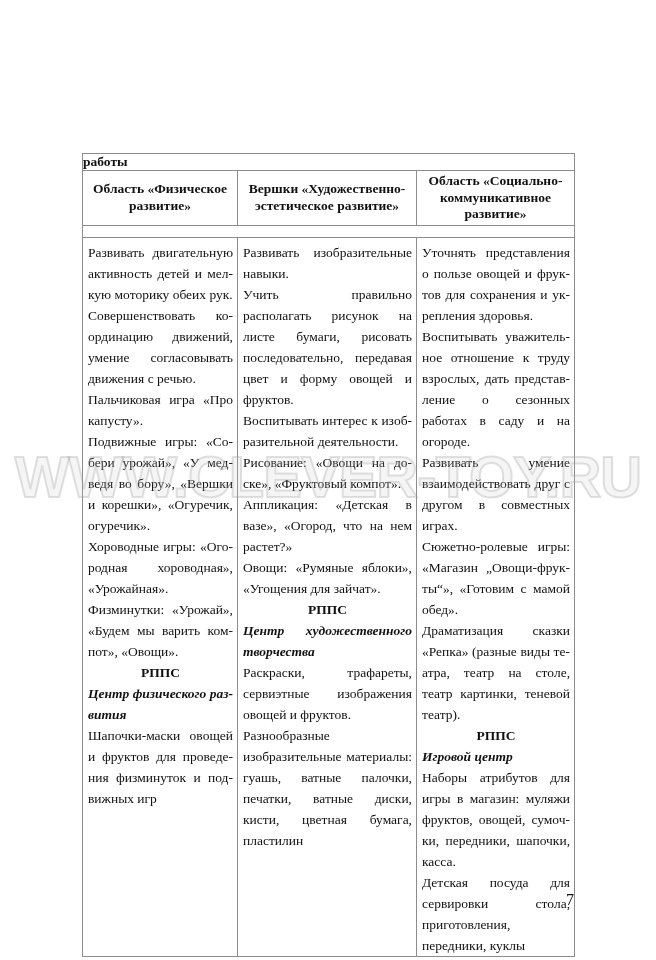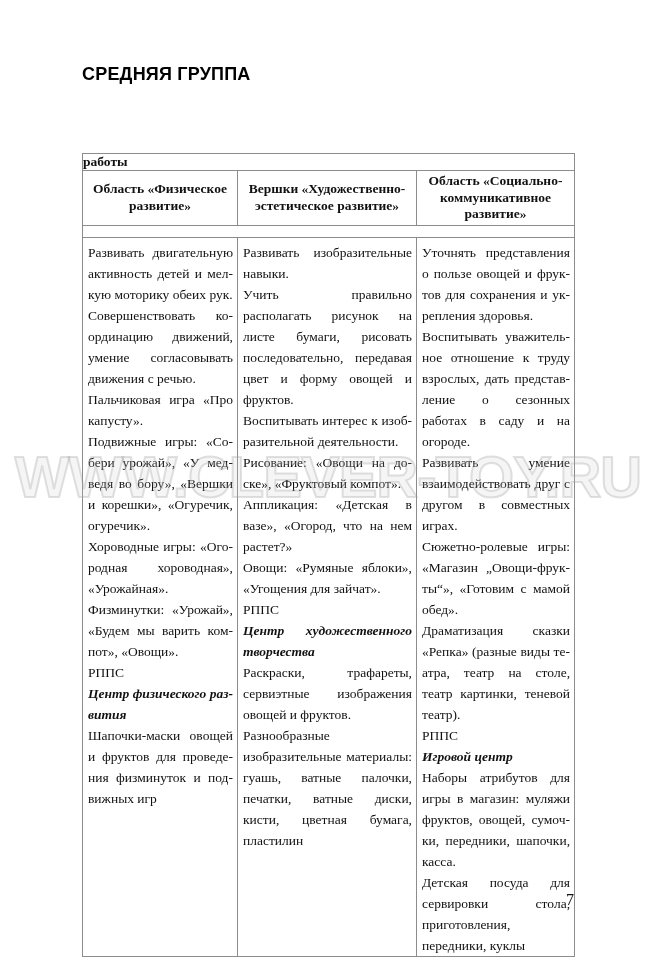--- a/index.html
+++ b/index.html
@@ -56,21 +56,21 @@
   tr.body-row td {
     height: 538px;
     padding: 4px 4px 0 5px;
     font-size: 13.5px;
   }
   .para {
     text-align: justify;
     line-height: 21px;
     hyphens: manual;
   }
-  .para.bold { font-weight: normal; text-align: left; }
+  .para.bold { font-weight: bold; text-align: center; }
   .para.bold-italic { font-weight: bold; font-style: italic; }
   .watermark {
     position: absolute;
     left: 0;
     top: 443px;
     width: 656px;
     text-align: center;
     white-space: nowrap;
     font-family: "Liberation Sans", sans-serif;
     font-weight: bold;
@@ -87,21 +87,20 @@
     top: 891px;
     font-size: 16px;
     color: #111111;
   }
 </style>
 </head>
 <body>
 
 <div class="page">
 
-  <div class="doc-title">СРЕДНЯЯ ГРУППА</div>
 
   <table class="worksheet">
     <colgroup>
       <col style="width:155px">
       <col style="width:179px">
       <col style="width:158px">
     </colgroup>
     <tbody>
         <tr>
       <td class="top-cell" colspan="3">работы</td>

